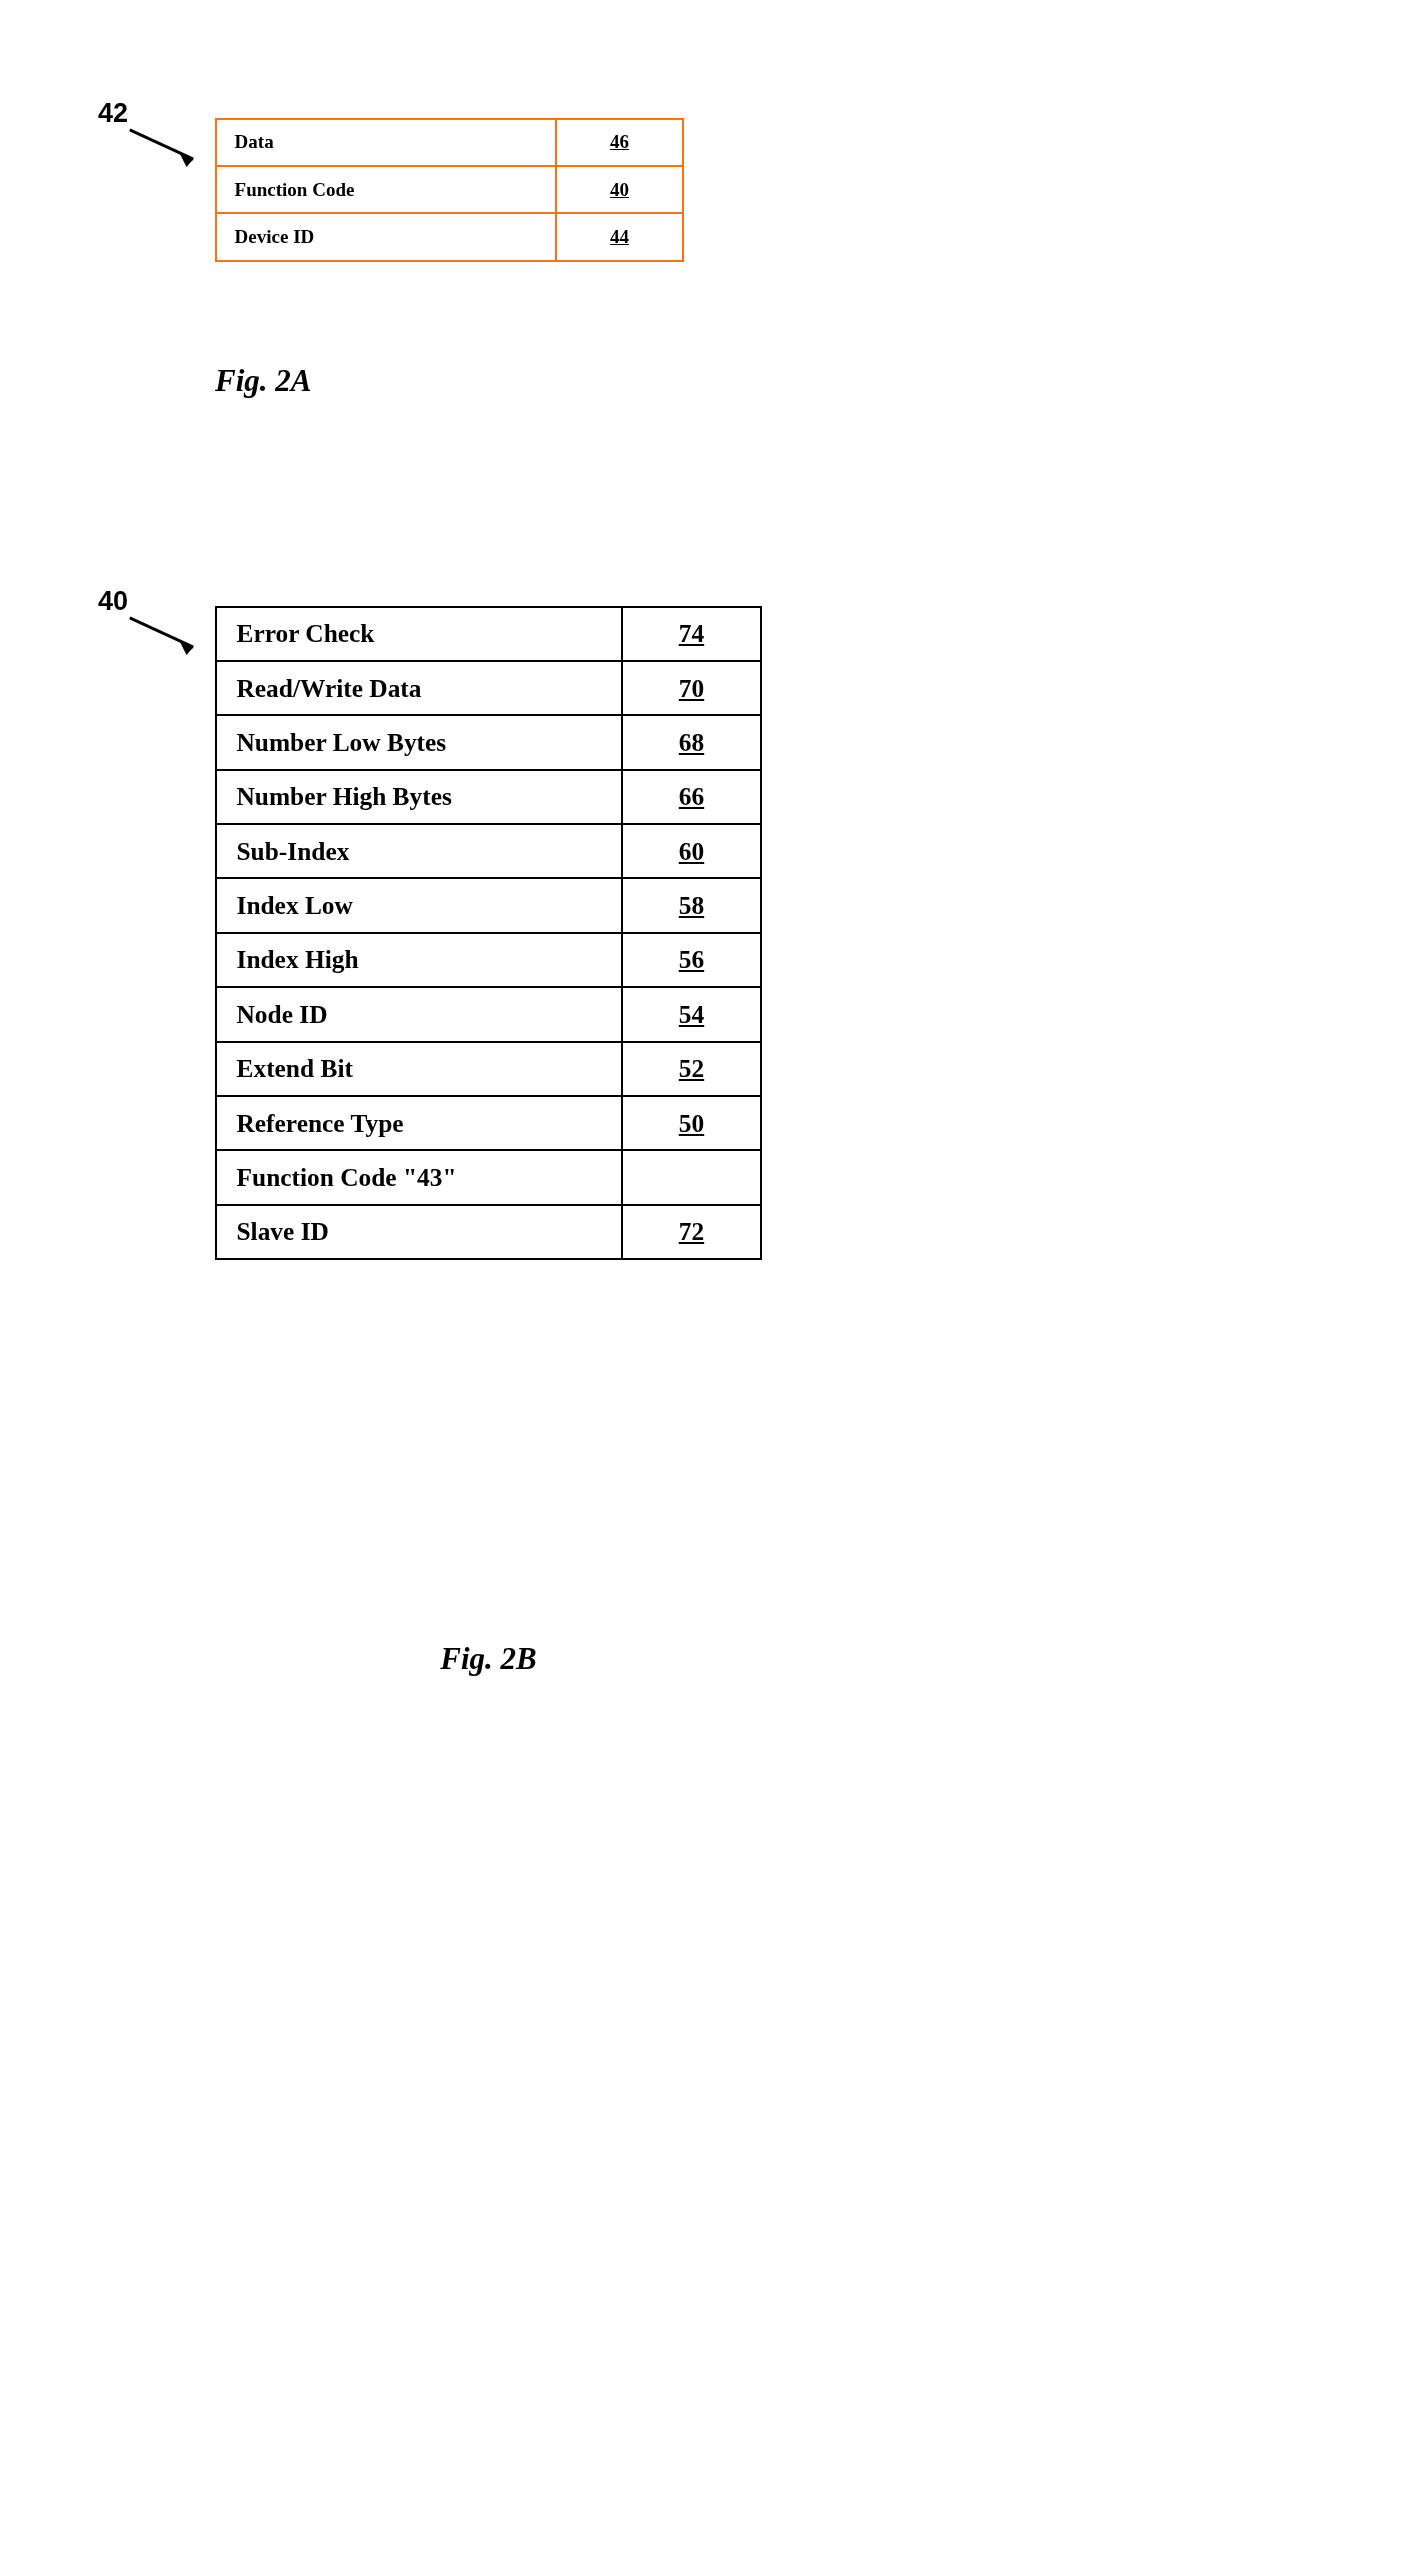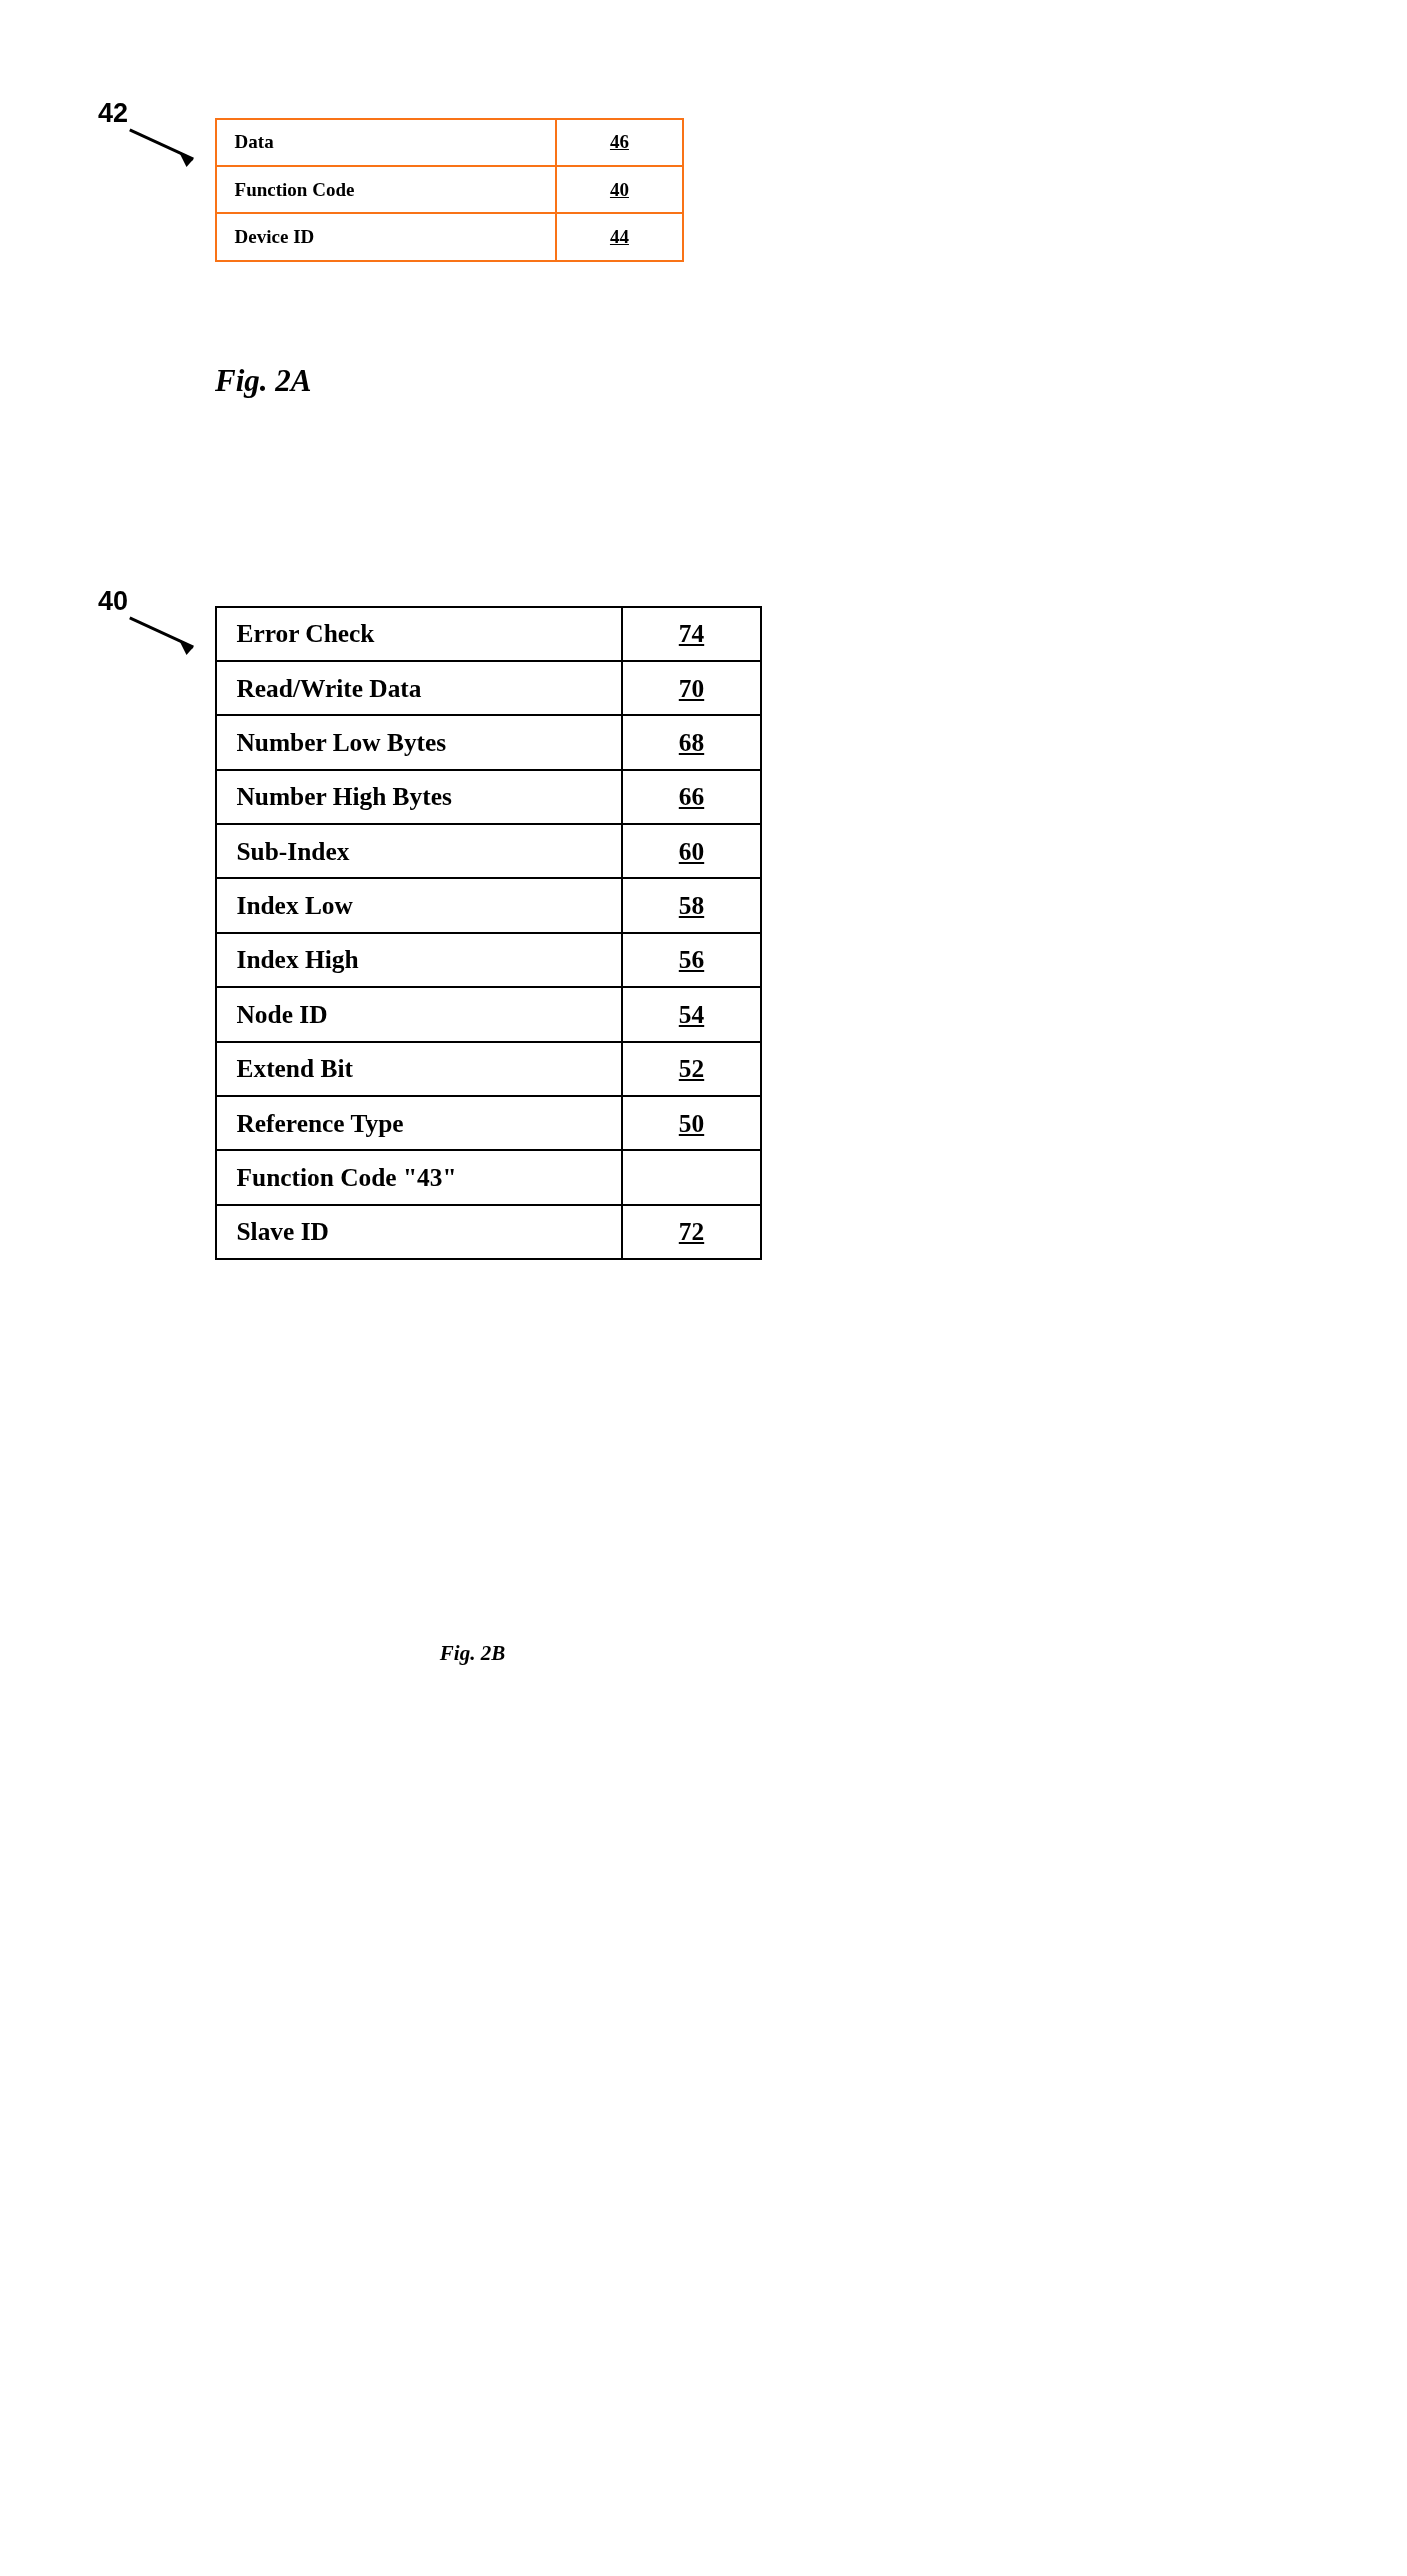--- a/index.html
+++ b/index.html
@@ -120,22 +120,22 @@
     }
 
     .table-2b td.num-col {
       width: 127px;
       text-align: center;
     }
 
     .fig-caption-2b {
       position: absolute;
       top: 1055px;
-      left: 140px;
-      font-size: 21px;
+      left: 156px;
+      font-size: 31px;
       font-weight: bold;
       font-style: italic;
       width: 547px;
       text-align: center;
     }
 
     
     .arrow-svg {
       display: inline-block;
     }

